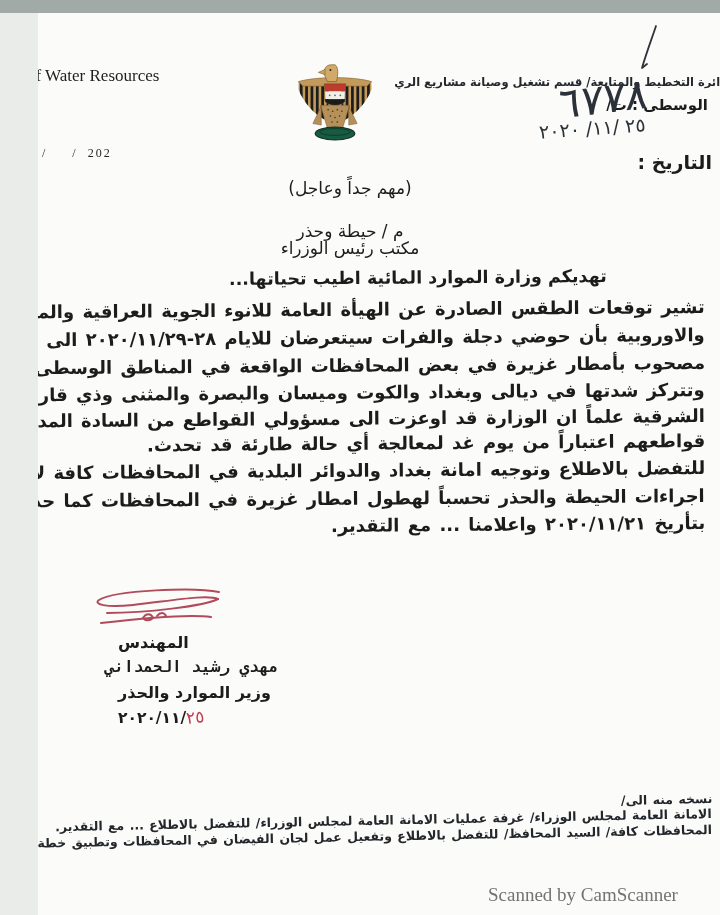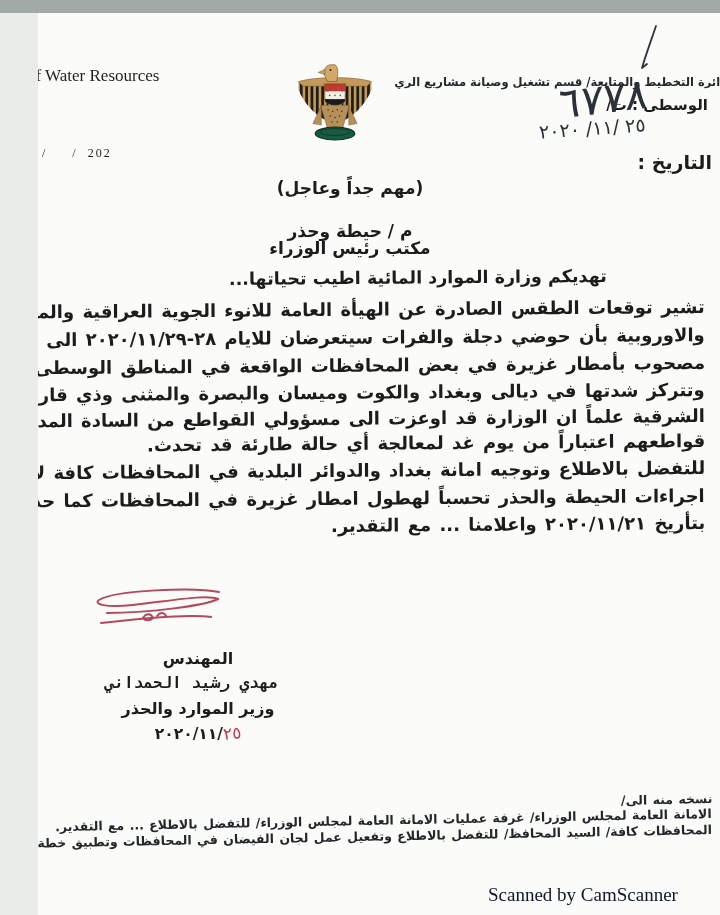--- a/index.html
+++ b/index.html
@@ -24,35 +24,35 @@
   .num-hand{right:72px;top:74px;font-size:42px;font-weight:400;color:#2b3138;
             transform:rotate(-7deg) skewX(-8deg);letter-spacing:-2px;direction:ltr;}
   .date-label{right:8px;top:123px;font-size:19px;font-weight:700;margin-top:28px;}
   .date-hand{right:74px;top:117px;font-size:19px;color:#2b3138;
              transform:rotate(-4deg);}
   .eng-head{left:27px;top:66px;font-size:17px;}
   .ref-line{left:42px;top:146px;font-size:12px;letter-spacing:2px;}
   
   .center-block{left:210px;top:0;width:280px;text-align:center;}
   .c1{top:178px;} .c2{top:220px;margin-top:18px;} .c3{top:221px;}
-  .center-block-line{position:absolute;left:0;right:0;font-size:17px;font-weight:700;}
+  .center-block-line{position:absolute;left:0;right:0;font-size:17px;font-weight:400;}
   
   .greeting{right:113px;top:266px;font-size:17.5px;font-weight:700;}
   .bline{right:15px;font-size:18px;font-weight:700;word-spacing:2px;}
   
-  .sig-wrap{left:118px;top:0;width:160px;text-align:center;margin-top:16px;}
+  .sig-wrap{left:118px;top:0;width:160px;text-align:left;}
   .sig-line{position:absolute;left:0;right:0;font-size:16px;font-weight:700;}
   .s1{top:633px;} .s2{top:657px;font-family:Liberation Mono, monospace;} .s3{top:683px;}
   .s4{top:707px;font-size:15.5px;direction:ltr;unicode-bidi:bidi-override;}
   .red-day{color:#c23a4e;display:inline-block;transform:rotate(-6deg);
            font-size:17px;font-weight:400;}
   
   .fline{font-size:12.5px;font-weight:700;color:#23272b;word-spacing:1px;}
   .f1{right:8px;top:791px;} .f2{right:8px;top:806px;} .f3{right:8px;top:822px;}
-  .watermark{left:488px;top:884px;font-size:19px;color:#0f172a;}
+  .watermark{left:488px;top:884px;font-size:19px;color:#737373;}
   svg{display:block;}
 </style>
 </head>
 <body>
 
 <div id="screen">
 
   <div class="abs en eng-head">of Water Resources</div>
   <div class="abs en ref-line">/     /  202</div>
 

